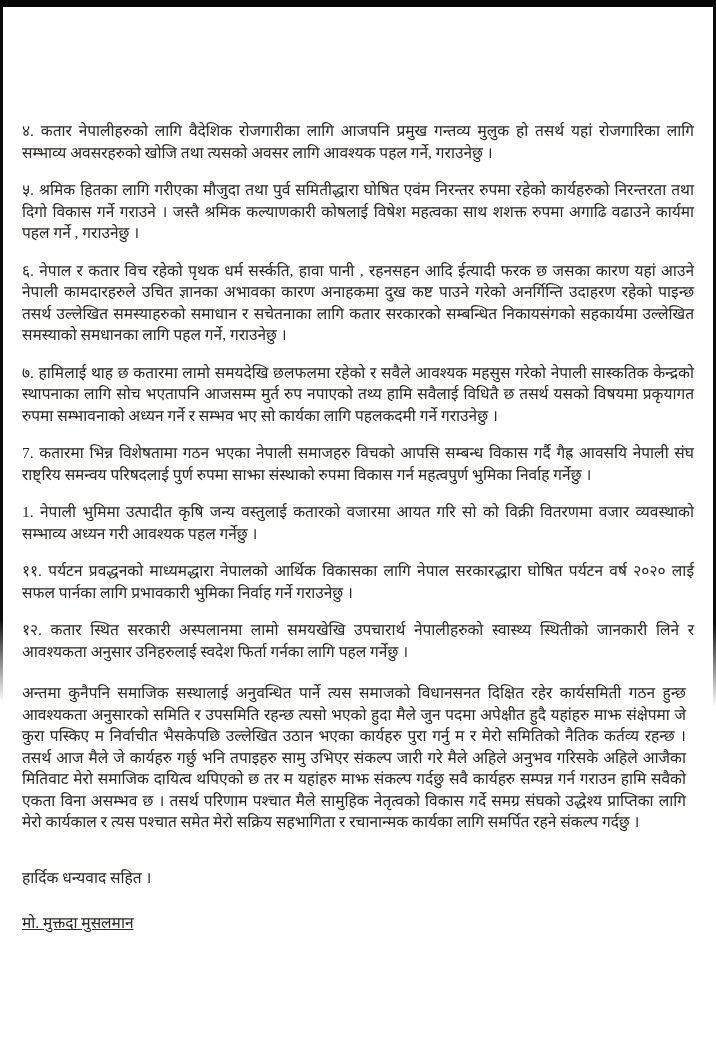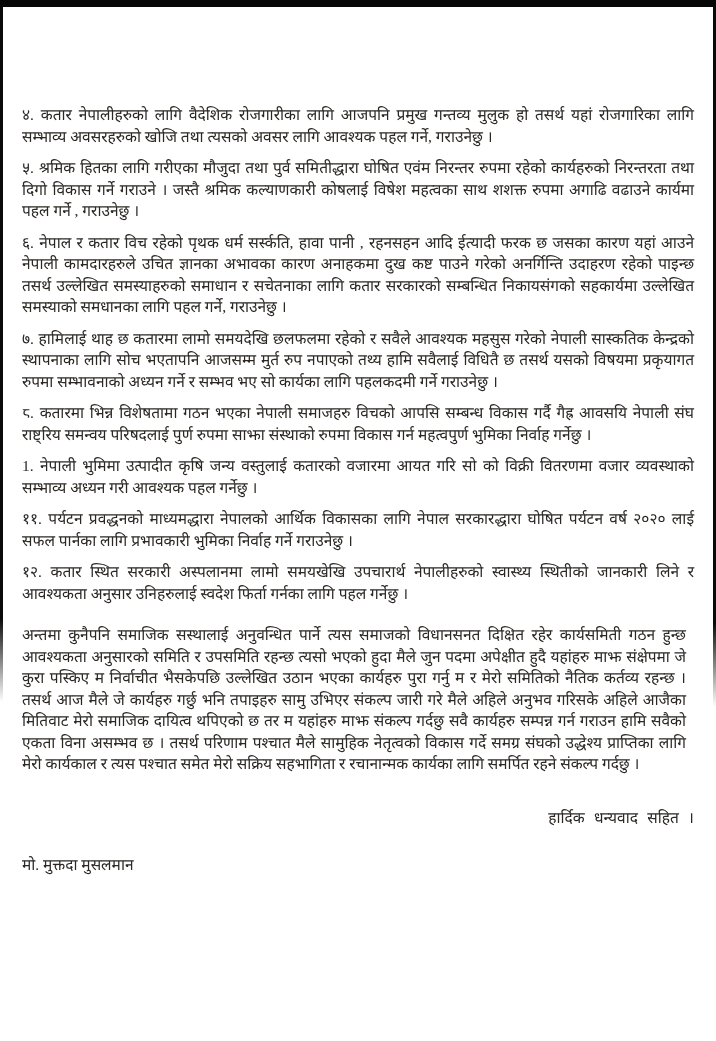--- a/index.html
+++ b/index.html
@@ -37,33 +37,33 @@
     position: absolute;
     top: 104px;
     left: 22px;
     width: 672px;
     color: #2b2824;
     font-size: 15.5px;
     line-height: 21.5px;
     text-align: justify;
   }
   .para {
-    margin: 0 0 10px 0;
+    margin: 16px 0 10px 0;
   }
   .closing-para {
     margin: 20px 8px 0 0;
   }
   .thanks-line {
     margin: 34px 0 0 0;
-    text-align: right;
-    font-family: Liberation Mono, monospace;
+    text-align: left;
   }
   .signature-block {
     margin-top: 24px;
     text-align: left;
+    text-decoration: underline;
   }
   .signature-name {
     margin: 0;
   }
   .signature-title {
     margin: 0;
   }
 </style>
 </head>
 <body>
@@ -71,21 +71,21 @@
 <div class="scan-edge-top"></div>
 <div class="scan-edge-left"></div>
 <div class="scan-edge-right"></div>
 
 <div class="page-content">
 
   <p class="para">४. कतार नेपालीहरुको लागि वैदेशिक रोजगारीका लागि आजपनि प्रमुख गन्तव्य मुलुक हो तसर्थ यहां रोजगारिका लागि  सम्भाव्य अवसरहरुको खोजि तथा त्यसको अवसर लागि आवश्यक पहल गर्ने, गराउनेछु ।</p>
   <p class="para">५. श्रमिक हितका लागि गरीएका मौजुदा तथा पुर्व समितीद्धारा घोषित एवंम निरन्तर रुपमा रहेको कार्यहरुको निरन्तरता तथा दिगो विकास गर्ने गराउने । जस्तै श्रमिक कल्याणकारी कोषलाई विषेश महत्वका साथ शशक्त रुपमा अगाढि वढाउने कार्यमा पहल गर्ने , गराउनेछु ।</p>
   <p class="para">६. नेपाल र कतार विच रहेको पृथक  धर्म सर्स्कति, हावा पानी , रहनसहन आदि ईत्यादी फरक छ जसका कारण यहां आउने नेपाली कामदारहरुले उचित ज्ञानका अभावका कारण अनाहकमा दुख कष्ट पाउने गरेको अनर्गिन्ति उदाहरण रहेको पाइन्छ तसर्थ उल्लेखित समस्याहरुको समाधान र सचेतनाका लागि कतार सरकारको सम्बन्धित निकायसंगको सहकार्यमा उल्लेखित समस्याको समधानका लागि पहल गर्ने, गराउनेछु ।</p>
   <p class="para">७. हामिलाई थाह छ कतारमा लामो समयदेखि छलफलमा रहेको र सवैले आवश्यक महसुस गरेको नेपाली सास्कतिक केन्द्रको स्थापनाका लागि सोच भएतापनि आजसम्म मुर्त रुप नपाएको तथ्य हामि सवैलाई विधितै छ तसर्थ यसको विषयमा प्रकृयागत रुपमा सम्भावनाको अध्यन गर्ने र सम्भव भए सो कार्यका लागि पहलकदमी गर्ने गराउनेछु ।</p>
-  <p class="para">८. कतारमा भिन्न विशेषतामा गठन भएका नेपाली समाजहरु विचको आपसि सम्बन्ध विकास गर्दै गैह्र आवसयि नेपाली संघ राष्ट्रिय समन्वय परिषदलाई पुर्ण रुपमा साझा संस्थाको रुपमा विकास गर्न महत्वपुर्ण भुमिका निर्वाह गर्नेछु ।</p>
+  <p class="para">7. कतारमा भिन्न विशेषतामा गठन भएका नेपाली समाजहरु विचको आपसि सम्बन्ध विकास गर्दै गैह्र आवसयि नेपाली संघ राष्ट्रिय समन्वय परिषदलाई पुर्ण रुपमा साझा संस्थाको रुपमा विकास गर्न महत्वपुर्ण भुमिका निर्वाह गर्नेछु ।</p>
   <p class="para">1. नेपाली भुमिमा उत्पादीत कृषि जन्य वस्तुलाई कतारको वजारमा आयत गरि सो को विक्री वितरणमा वजार व्यवस्थाको सम्भाव्य अध्यन गरी आवश्यक पहल गर्नेछु ।</p>
   <p class="para">११. पर्यटन प्रवद्धनको माध्यमद्धारा नेपालको आर्थिक विकासका लागि नेपाल सरकारद्धारा घोषित पर्यटन वर्ष २०२० लाई सफल पार्नका लागि प्रभावकारी भुमिका निर्वाह गर्ने गराउनेछु ।</p>
   <p class="para">१२. कतार स्थित  सरकारी अस्पलानमा लामो समयखेखि उपचारार्थ नेपालीहरुको स्वास्थ्य स्थितीको जानकारी लिने र आवश्यकता अनुसार उनिहरुलाई स्वदेश फिर्ता गर्नका लागि पहल गर्नेछु ।</p>
 
   <p class="para closing-para">अन्तमा कुनैपनि समाजिक सस्थालाई अनुवन्धित पार्ने त्यस समाजको विधानसनत दिक्षित रहेर कार्यसमिती गठन हुन्छ आवश्यकता अनुसारको समिति र उपसमिति रहन्छ त्यसो भएको हुदा मैले जुन पदमा अपेक्षीत हुदै यहांहरु माझ संक्षेपमा जे कुरा पस्किए म निर्वाचीत भैसकेपछि उल्लेखित उठान भएका कार्यहरु पुरा गर्नु म र मेरो समितिको नैतिक कर्तव्य रहन्छ । तसर्थ आज मैले जे कार्यहरु गर्छु भनि तपाइहरु सामु उभिएर संकल्प जारी गरे मैले अहिले अनुभव गरिसके अहिले आजैका मितिवाट मेरो समाजिक दायित्व थपिएको छ तर म यहांहरु माझ संकल्प गर्दछु सवै कार्यहरु सम्पन्न गर्न गराउन हामि सवैको एकता विना असम्भव छ । तसर्थ परिणाम पश्चात मैले सामुहिक नेतृत्वको विकास गर्दे समग्र संघको उद्धेश्य प्राप्तिका लागि मेरो कार्यकाल र त्यस पश्चात समेत मेरो सक्रिय सहभागिता र रचानान्मक कार्यका लागि समर्पित रहने संकल्प गर्दछु ।</p>
 
   <p class="para thanks-line">हार्दिक धन्यवाद सहित ।</p>
 
   <div class="signature-block">
     <p class="signature-name">मो. मुक्तदा मुसलमान</p>

